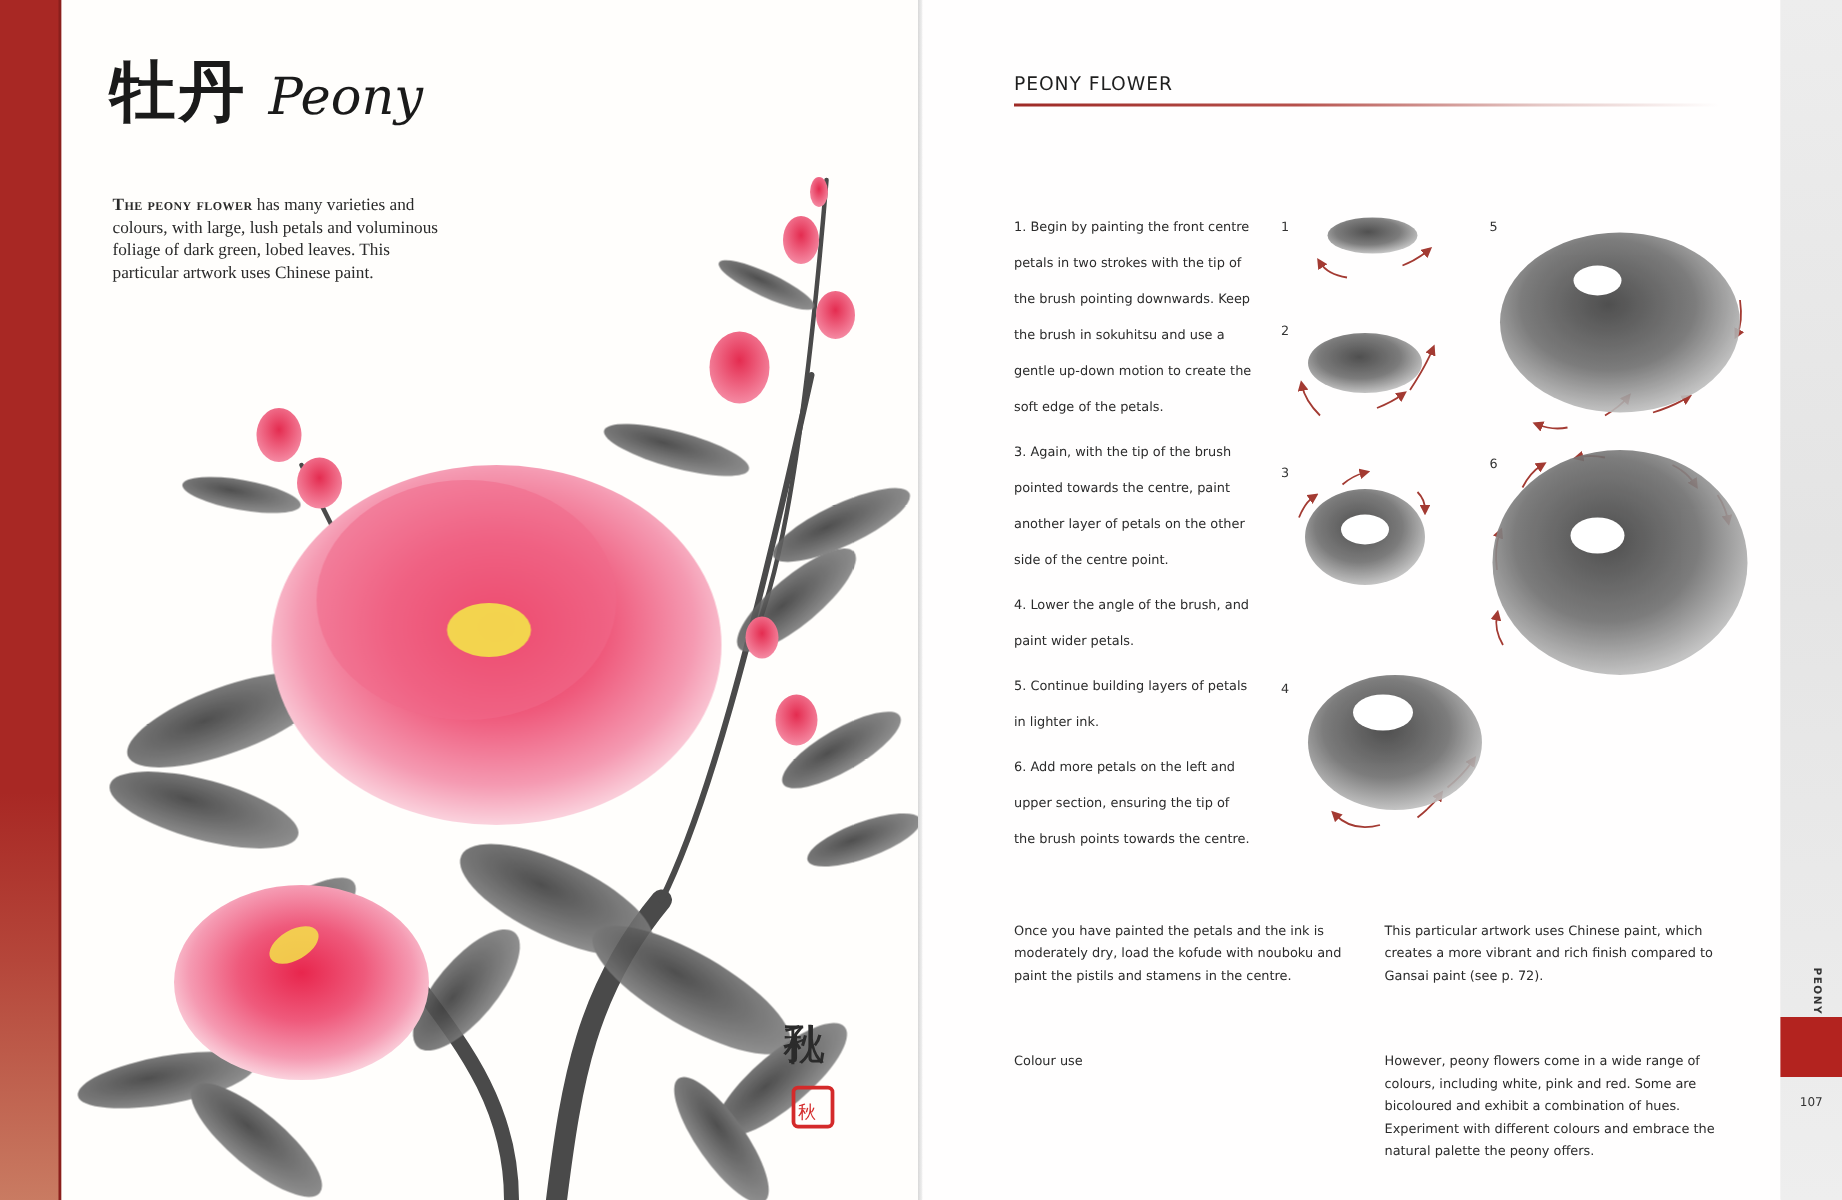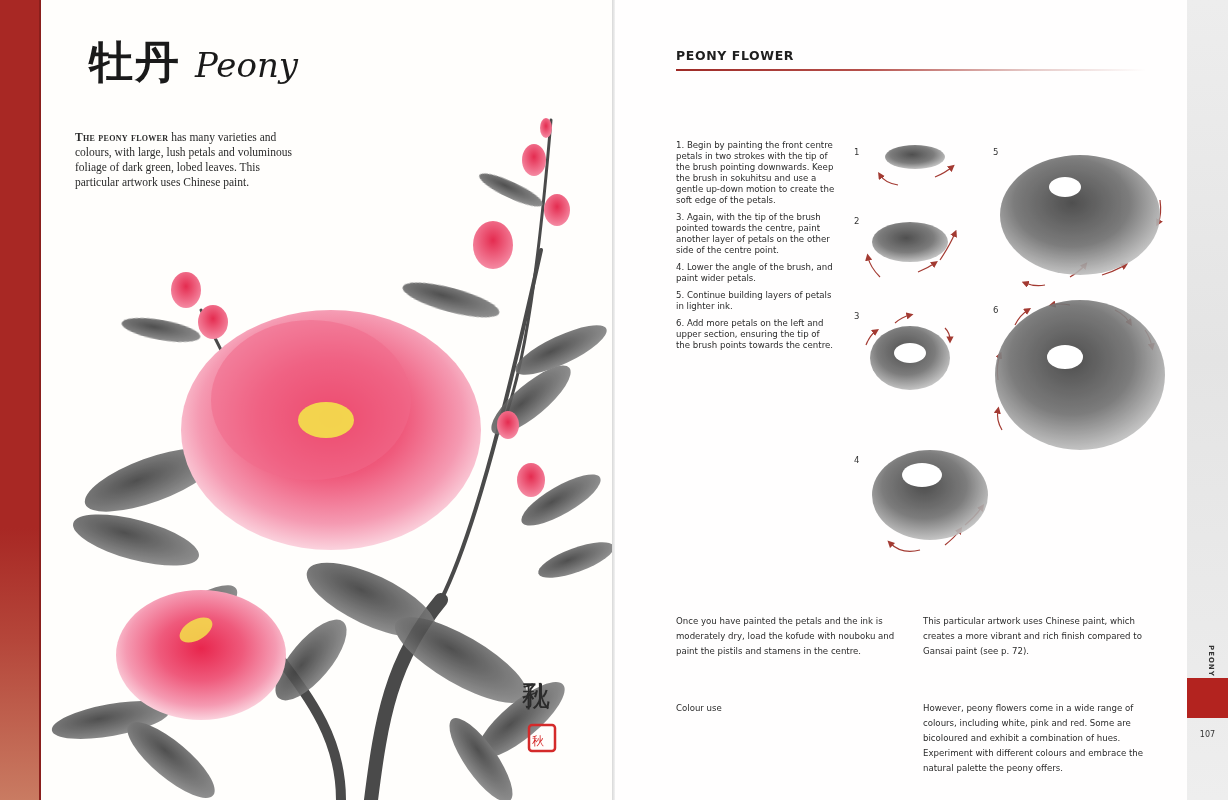--- a/index.html
+++ b/index.html
@@ -13,21 +13,21 @@
   }
   .left-edge::after {
     content: ""; position: absolute; right: 0; top: 0; width: 2px; height: 100%;
     background: #8a1f1c;
   }
   .left-page {
     position: absolute; left: 41px; top: 0; width: 572px; height: 800px;
     background: #fffefc;
   }
   .title {
-    position: absolute; left: 48px; top: 40px; display: flex; align-items: flex-end; gap: 14px;
+    position: absolute; left: 32px; top: 40px; display: flex; align-items: flex-end; gap: 14px;
   }
   .title-cn {
     font-family: "DejaVu Serif", serif; font-size: 44px; font-weight: bold; color: #1a1a1a;
     letter-spacing: 2px; line-height: 1;
   }
   .title-en {
     font-family: "DejaVu Serif", serif; font-style: italic; font-size: 34px; color: #1a1a1a;
     line-height: 1; padding-bottom: 2px;
   }
   .intro {
@@ -44,34 +44,34 @@
     position: absolute; left: 612px; top: 0; width: 3px; height: 800px;
     background: linear-gradient(to right, #d8d8d8, #f2f2f2);
   }
 
   
   .right-page {
     position: absolute; left: 615px; top: 0; width: 572px; height: 800px; background: #fffefe;
   }
   .sec-head {
     position: absolute; left: 61px; top: 48px;
-    font-family: "DejaVu Sans", sans-serif; font-weight: bold; font-size: 12.5px;
+    font-family: "DejaVu Sans", sans-serif; font-weight: normal; font-size: 12.5px;
     letter-spacing: 0.6px; color: #1e1e1e;
   }
   .sec-rule {
     position: absolute; left: 61px; top: 69px; width: 470px; height: 2px;
     background: linear-gradient(to right, #9e2a26 0%, #b6504b 40%, rgba(190,120,115,0.4) 75%, rgba(255,255,255,0) 100%);
   }
   .sec-intro {
     position: absolute; left: 61px; top: 78px; width: 440px;
     font-size: 11.5px; line-height: 15px; color: #2a2a2a;
   }
   .steps {
     position: absolute; left: 61px; top: 140px; width: 160px;
-    font-family: "DejaVu Sans", sans-serif; font-size: 8.6px; line-height: 11px; color: #2b2b2b;
+    font-family: "DejaVu Sans", sans-serif; font-size: 8.6px; line-height: 24px; color: #2b2b2b;
   }
   .steps p { margin-bottom: 6px; }
 
   .diagram { position: absolute; left: 225px; top: 135px; width: 340px; height: 425px; }
   .step-num {
     position: absolute; font-family: "DejaVu Sans", sans-serif; font-size: 8.5px; color: #333;
   }
 
   .bottom-col {
     position: absolute; top: 572px; width: 232px;

